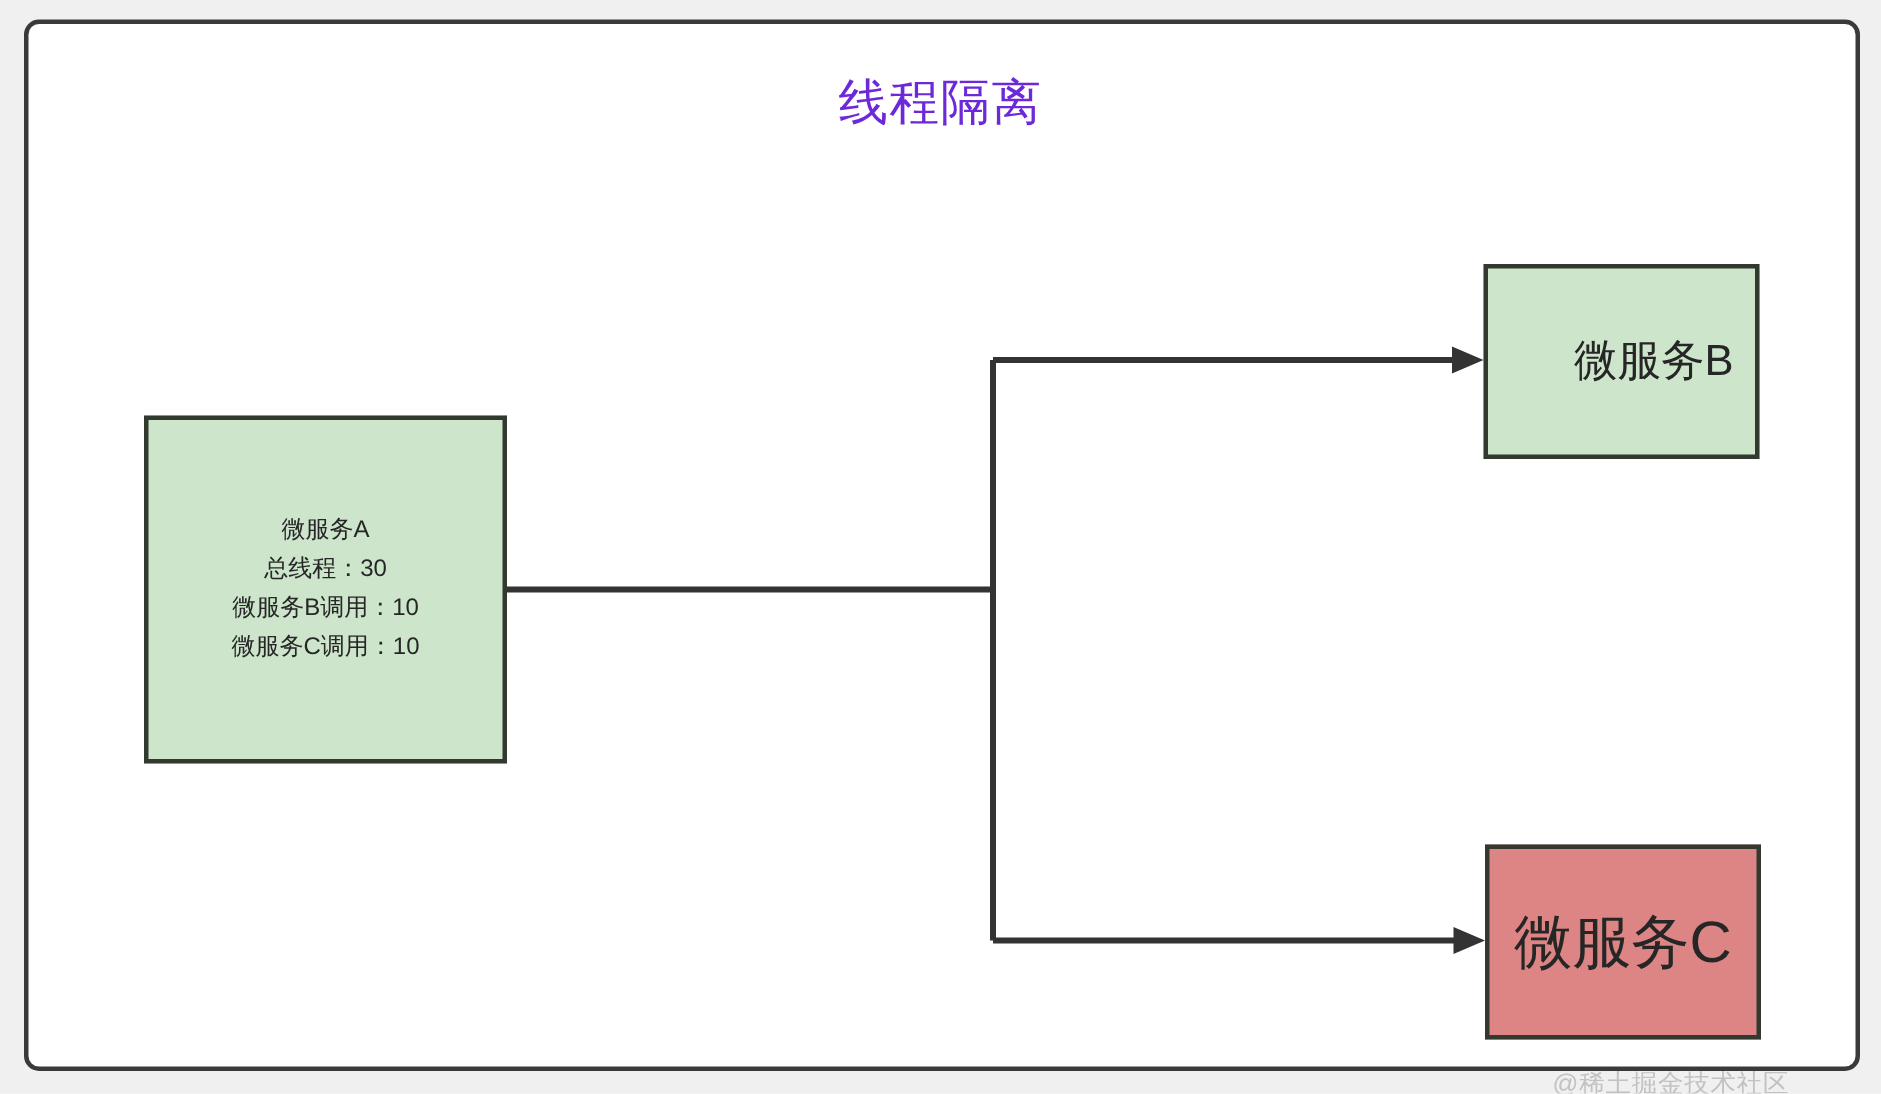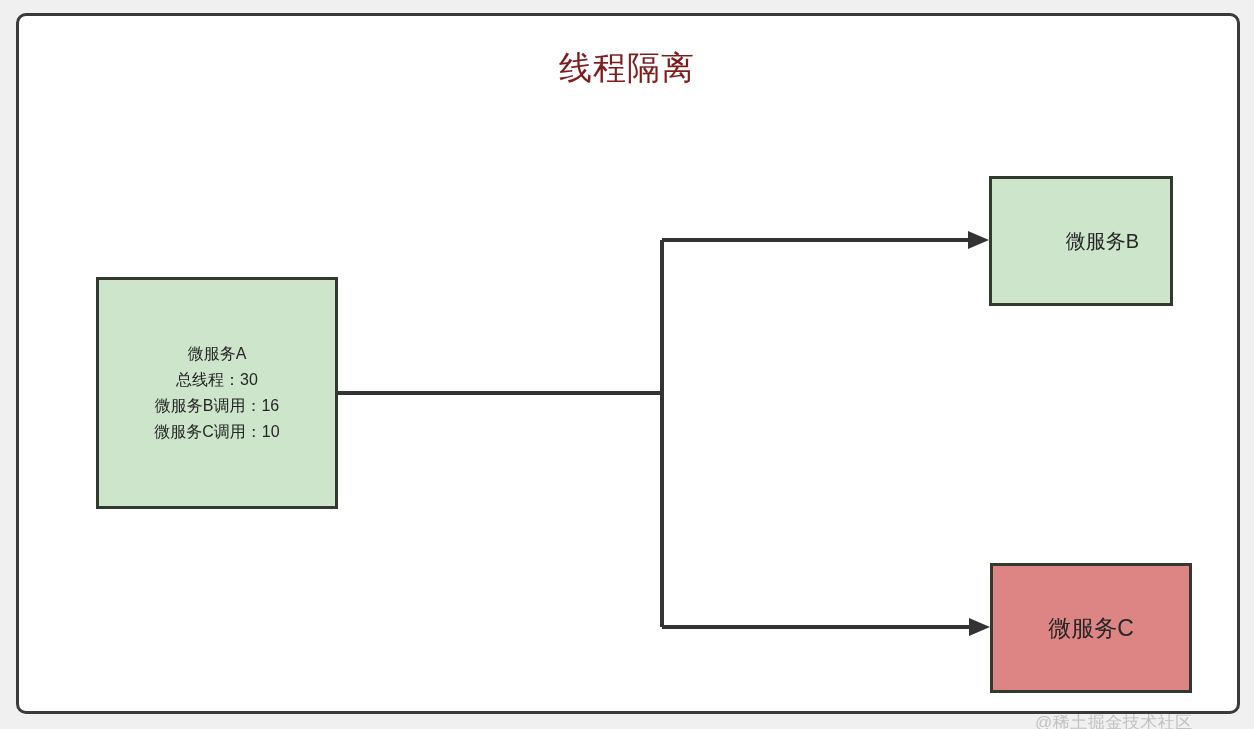--- a/index.html
+++ b/index.html
@@ -32,21 +32,21 @@
     border-radius: 10px;
     box-sizing: border-box;
   }
   .diagram-title {
     position: absolute;
     left: 0;
     top: 44px;
     width: 1254px;
     text-align: center;
     font-size: 33px;
-    color: #7f1d1d;
+    color: #6d28d9;
     letter-spacing: 1px;
     line-height: 48px;
     white-space: nowrap;
   }
   .node {
     position: absolute;
     box-sizing: border-box;
     border: 3px solid #32392f;
     display: flex;
     align-items: center;
@@ -69,30 +69,30 @@
   .node-a .lines span {
     display: block;
     white-space: nowrap;
   }
   .node-b {
     left: 989px;
     top: 176px;
     width: 184px;
     height: 130px;
     background: #cce5cb;
-    font-size: 20px;
+    font-size: 29px;
     padding-left: 43px;
   }
   .node-c {
     left: 990px;
     top: 563px;
-    width: 202px;
+    width: 184px;
     height: 130px;
     background: #dd8585;
-    font-size: 23px;
+    font-size: 39px;
   }
   .node-label {
     white-space: nowrap;
   }
   .edges {
     position: absolute;
     left: 0;
     top: 0;
     width: 1254px;
     height: 729px;
@@ -128,21 +128,21 @@
     <polygon points="989,240 968,231 968,249" fill="#333333"></polygon>
 
     <path d="M 662 627 L 976 627" stroke="#333333" stroke-width="4" fill="none"></path>
     <polygon points="990,627 969,618 969,636" fill="#333333"></polygon>
   </svg>
 
   <div class="node node-a">
     <div class="lines">
       <span>微服务A</span>
       <span>总线程：30</span>
-      <span>微服务B调用：16</span>
+      <span>微服务B调用：10</span>
       <span>微服务C调用：10</span>
     </div>
   </div>
 
   <div class="node node-b">
     <span class="node-label">微服务B</span>
   </div>
 
   <div class="node node-c">
     <span class="node-label">微服务C</span>

